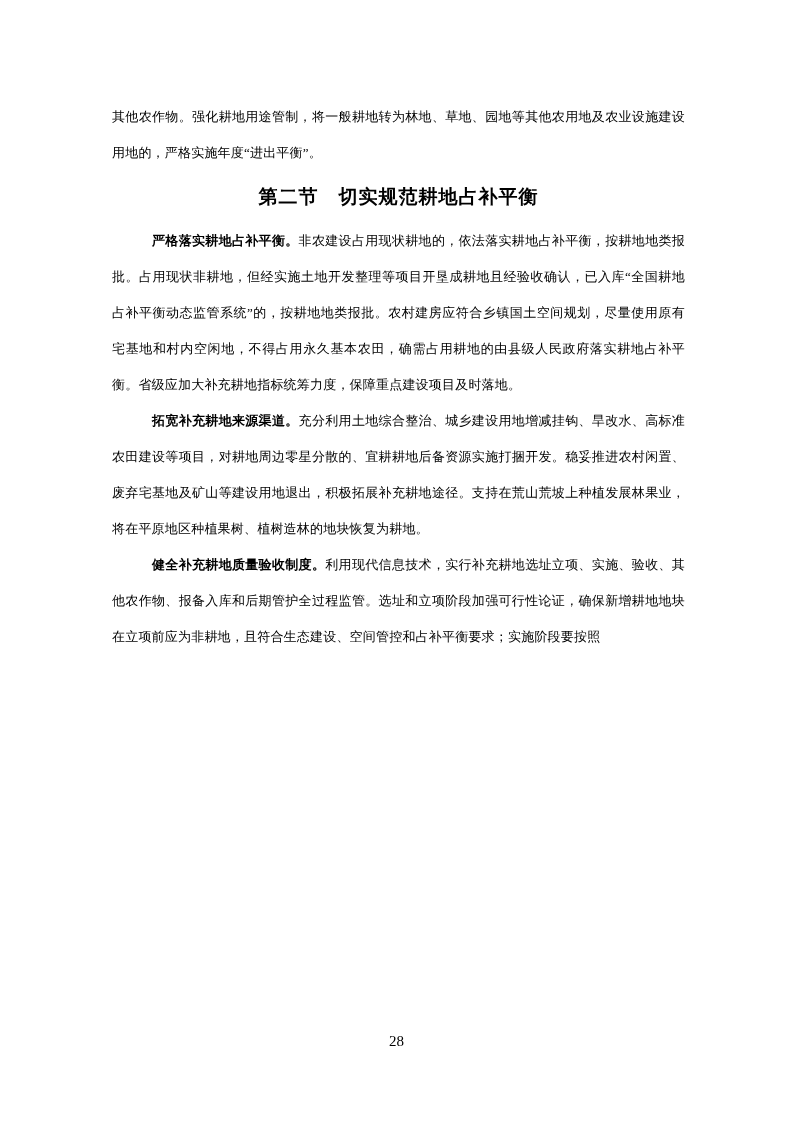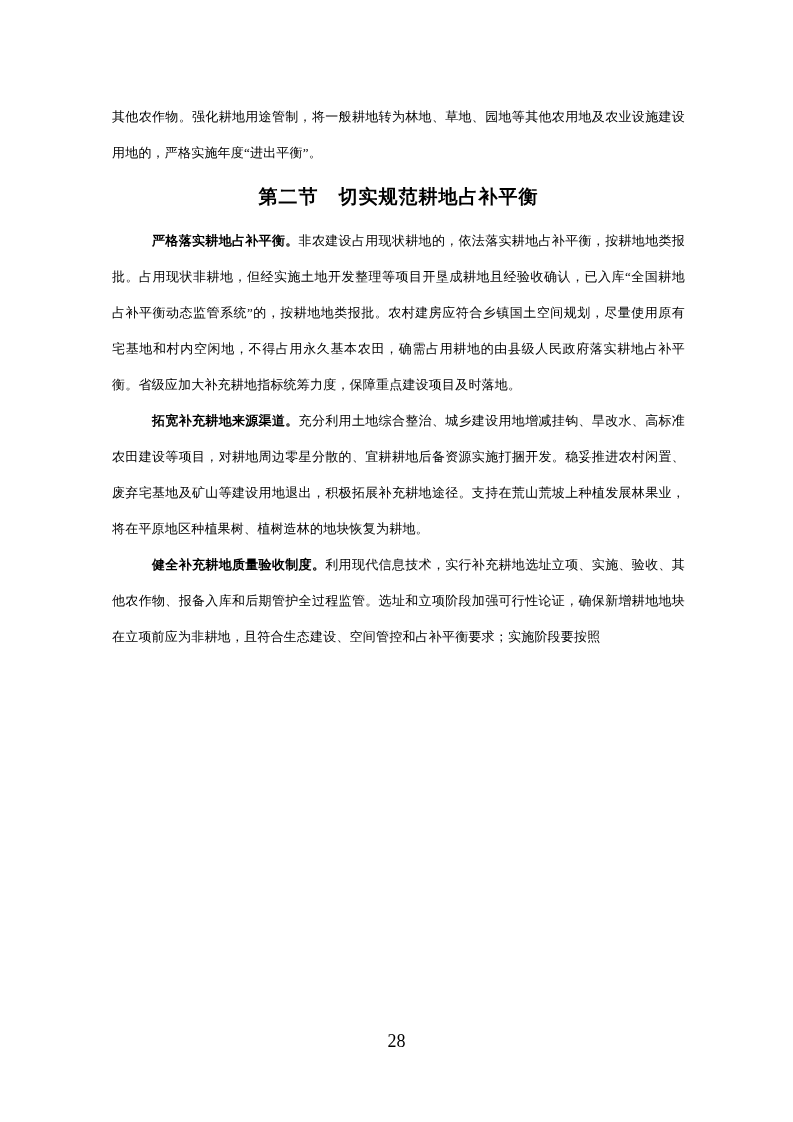--- a/index.html
+++ b/index.html
@@ -49,21 +49,21 @@
     text-align: center;
     letter-spacing: 1px;
   }
   .page-number {
     position: absolute;
     top: 1032px;
     left: 0;
     right: 0;
     text-align: center;
     font-family: "Liberation Serif", "DejaVu Serif", serif;
-    font-size: 18px;
+    font-size: 15px;
     line-height: 18px;
     color: #000000;
   }
 </style>
 </head>
 <body>
 
 <div class="page">
   <div class="content">
 

